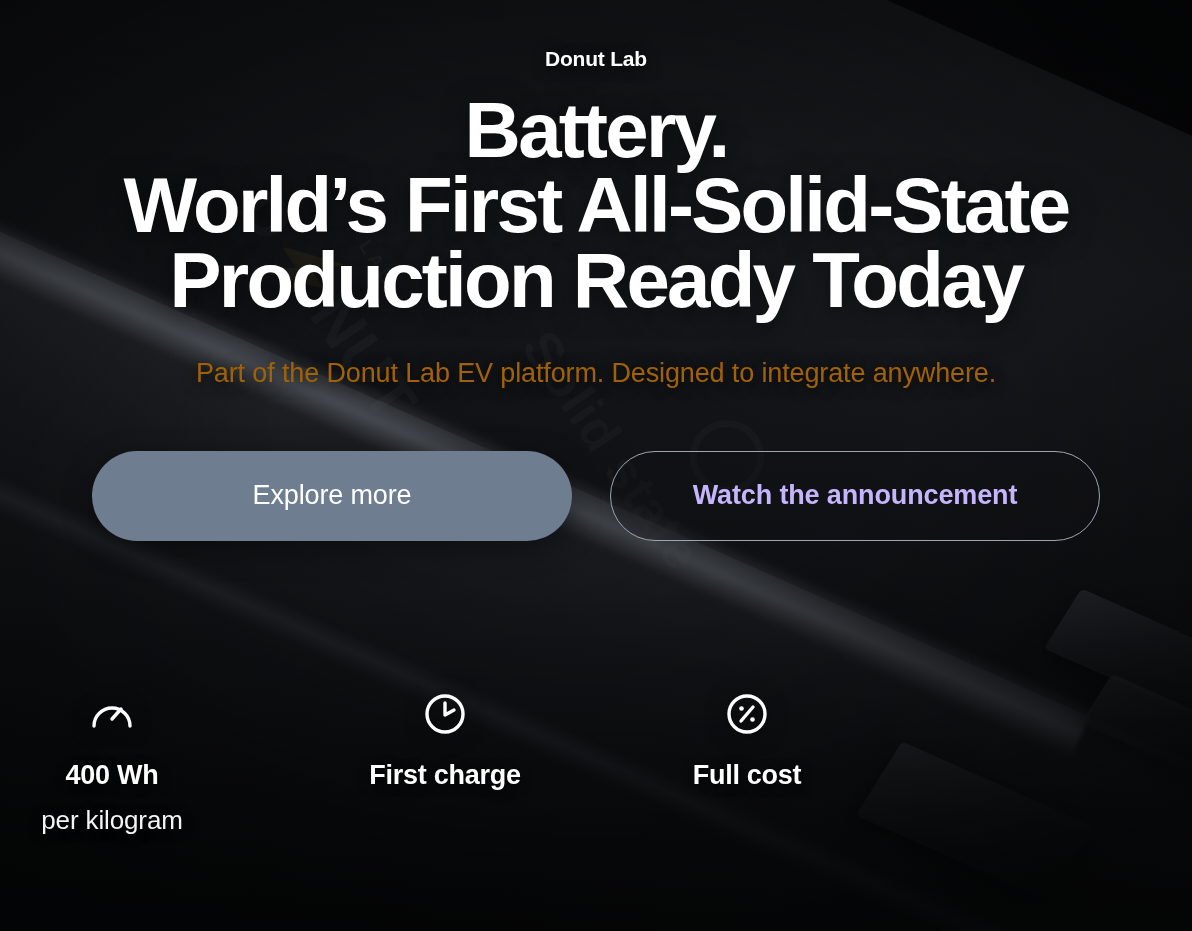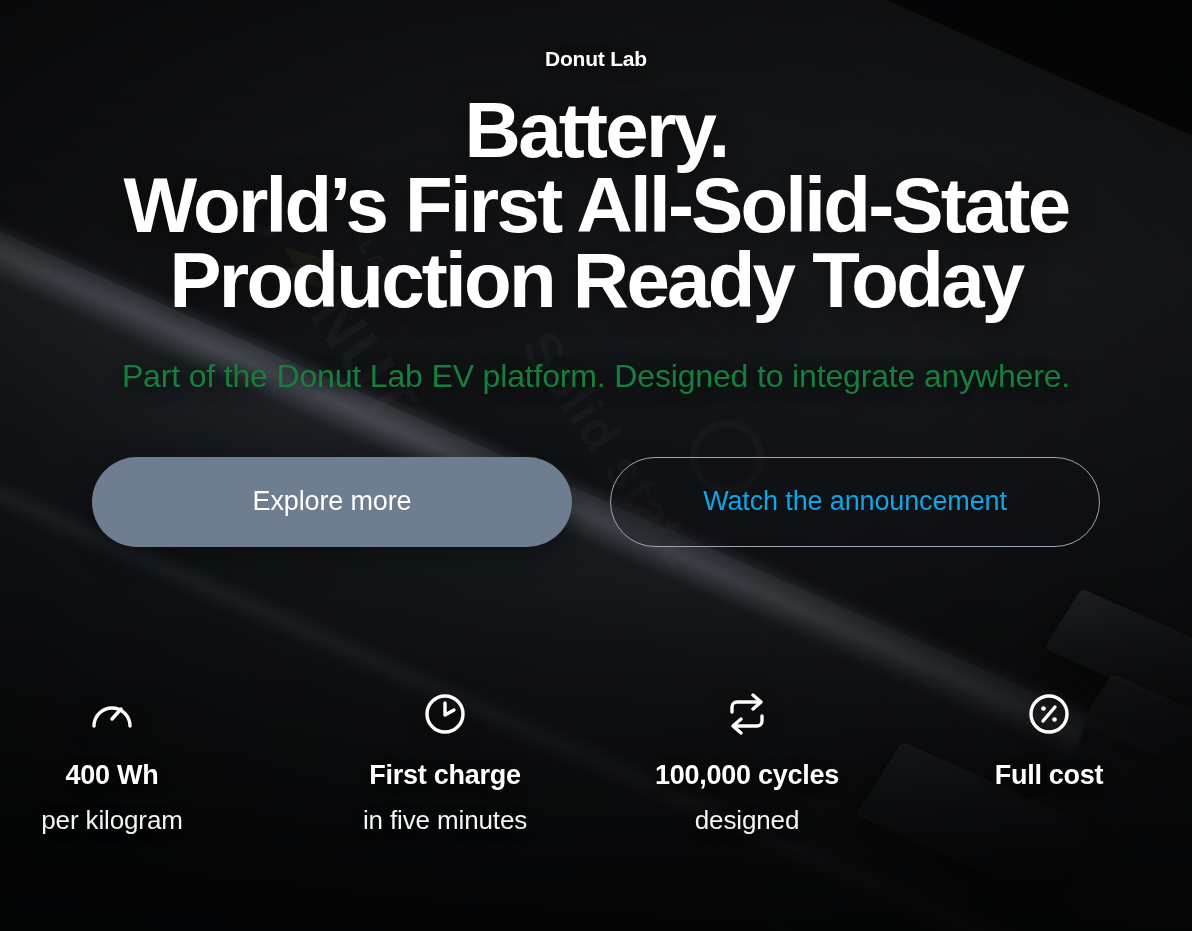--- a/index.html
+++ b/index.html
@@ -185,23 +185,23 @@
     line-height:.96;
     font-weight:700;
     color:#ffffff;
     letter-spacing:-.035em;
     text-shadow:0 4px 26px rgba(0,0,0,.55);
   }
   .headline .ln { display:block; }
 
   .subtitle {
     margin-top:40px;
-    font-size:32px;
+    font-size:27px;
     font-weight:400;
-    color:#15803d;
+    color:#a16207;
     letter-spacing:-.005em;
     text-shadow:0 2px 16px rgba(0,0,0,.7);
   }
 
   
   .cta-row {
     margin-top:62px;
     display:flex;
     gap:38px;
   }
@@ -218,22 +218,23 @@
   .btn-primary {
     width:480px;
     background:#6e7d90;
     color:#ffffff;
     border:none;
     box-shadow:0 8px 30px rgba(0,0,0,.40);
   }
   .btn-secondary {
     width:490px;
     background:rgba(16,18,21,.35);
-    color:#0ea5e9;
+    color:#c4b5fd;
     border:1.5px solid #9aa6b5;
+    font-weight:bold;
   }
 
   
   .stats {
     position:absolute;
     left:0; top:686px;
     width:1192px;
     display:grid;
     grid-template-columns:repeat(4, 1fr);
     column-gap:16px;
@@ -332,35 +333,22 @@
     </div>
 
     <div class="stat">
       <div class="stat-icon">
         <svg width="52" height="52" viewBox="0 0 52 52" fill="none">
           <circle cx="26" cy="26" r="18" stroke="#ffffff" stroke-width="3.4" fill="none"></circle>
           <path d="M26 15 L26 27 L35 22" stroke="#ffffff" stroke-width="3.4" stroke-linecap="round" stroke-linejoin="round" fill="none"></path>
         </svg>
       </div>
       <div class="stat-value">First charge</div>
-      <div class="stat-label">in five minutes</div>
     </div>
 
-    <div class="stat">
-      <div class="stat-icon">
-        <svg width="54" height="52" viewBox="0 0 54 52" fill="none">
-          <path d="M12 24 L12 19 A5 5 0 0 1 17 14 L40 14" stroke="#ffffff" stroke-width="3.4" stroke-linecap="round" stroke-linejoin="round" fill="none"></path>
-          <path d="M33 7 L41 14 L33 21" stroke="#ffffff" stroke-width="3.4" stroke-linecap="round" stroke-linejoin="round" fill="none"></path>
-          <path d="M42 28 L42 33 A5 5 0 0 1 37 38 L14 38" stroke="#ffffff" stroke-width="3.4" stroke-linecap="round" stroke-linejoin="round" fill="none"></path>
-          <path d="M21 31 L13 38 L21 45" stroke="#ffffff" stroke-width="3.4" stroke-linecap="round" stroke-linejoin="round" fill="none"></path>
-        </svg>
-      </div>
-      <div class="stat-value">100,000 cycles</div>
-      <div class="stat-label">designed</div>
-    </div>
 
     <div class="stat">
       <div class="stat-icon">
         <svg width="52" height="52" viewBox="0 0 52 52" fill="none">
           <circle cx="26" cy="26" r="18" stroke="#ffffff" stroke-width="3.4" fill="none"></circle>
           <path d="M32 19 L20 33" stroke="#ffffff" stroke-width="3.4" stroke-linecap="round"></path>
           <circle cx="20.5" cy="20.5" r="2.3" fill="#ffffff"></circle>
           <circle cx="31.5" cy="31.5" r="2.3" fill="#ffffff"></circle>
         </svg>
       </div>

